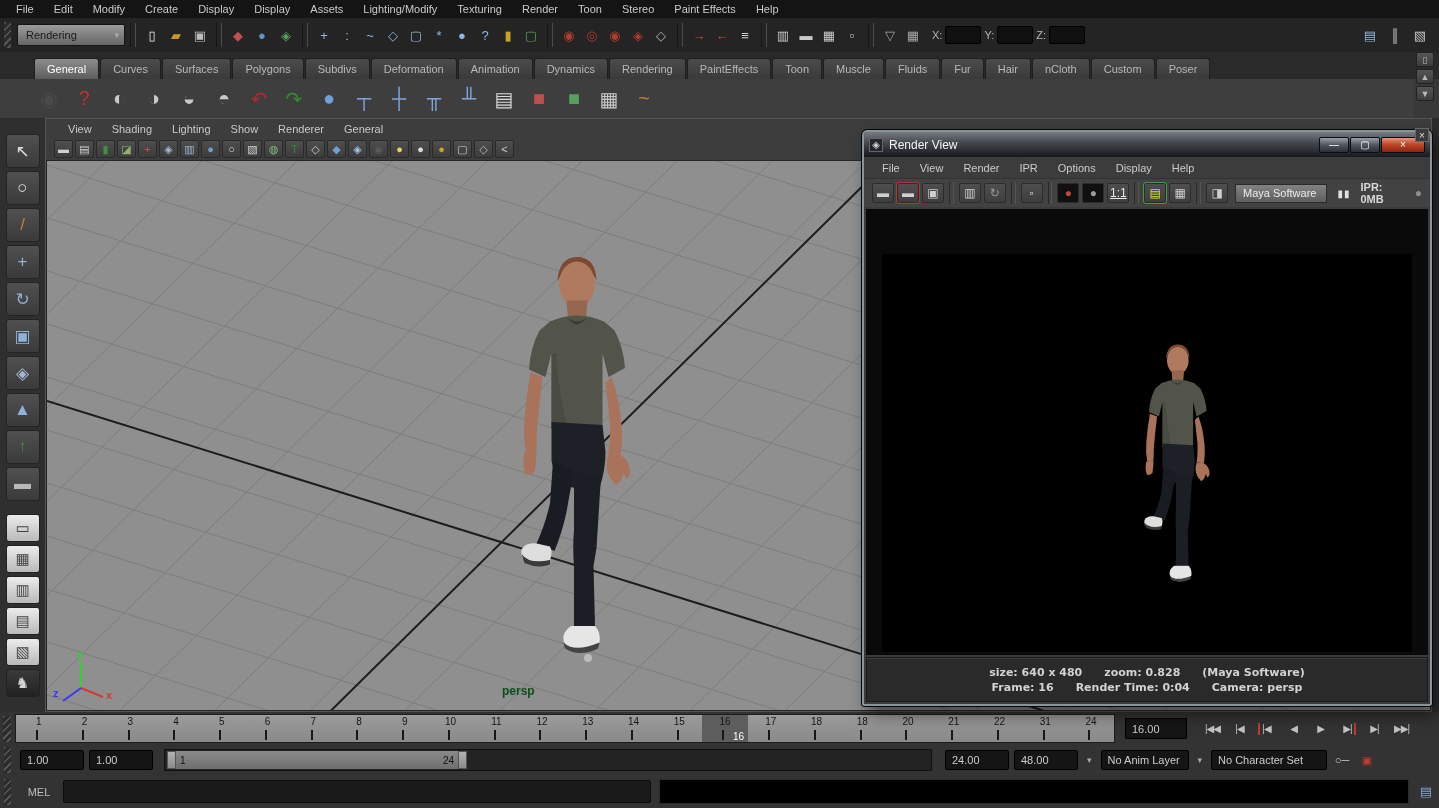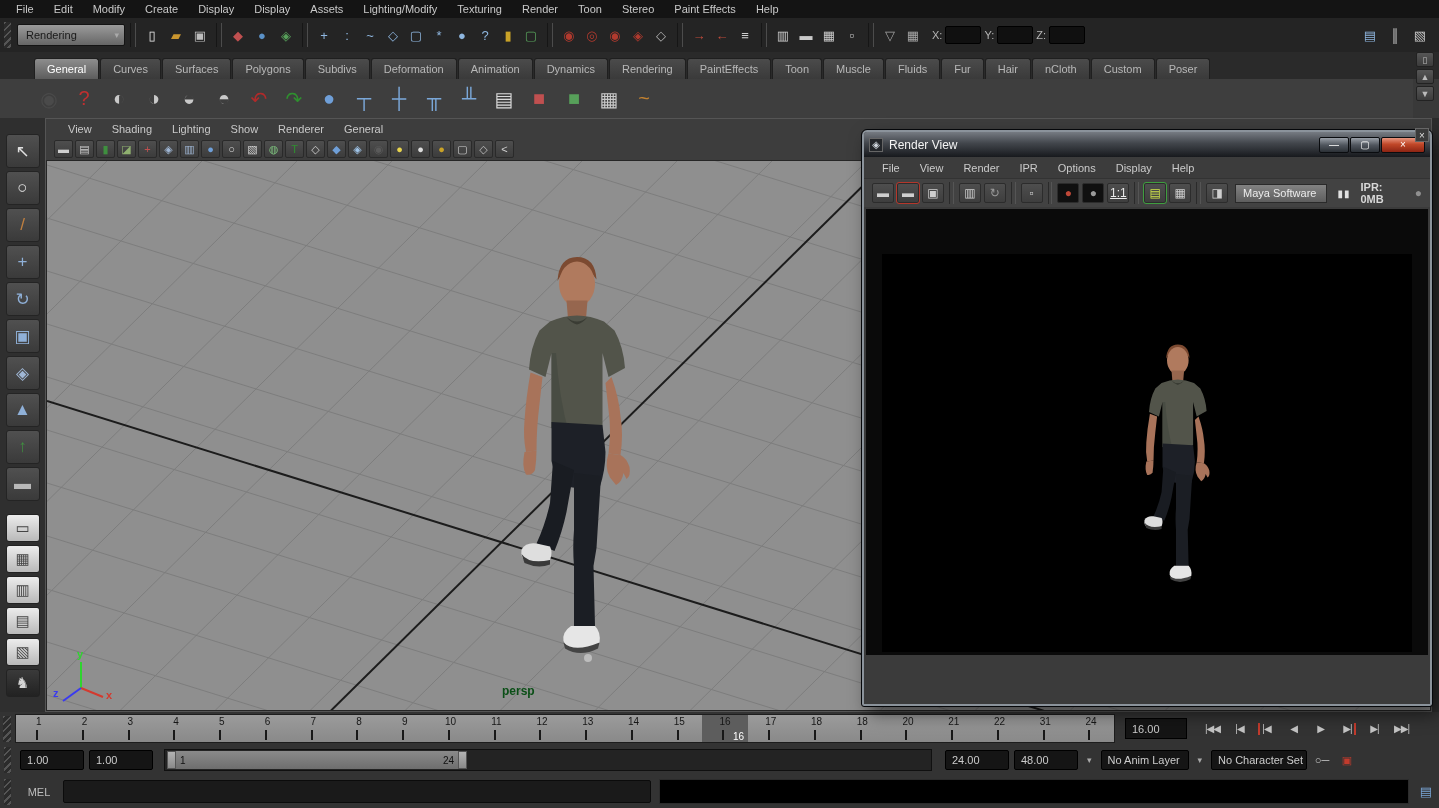--- a/index.html
+++ b/index.html
@@ -562,20 +562,32 @@
       <span class="rv-mem" data-name="ipr-memory-label">IPR: 0MB</span>
       <span class="rv-lamp" data-name="memory-indicator-icon">●</span>
     </div>
     <div class="rv-canvas" data-name="render-view-canvas">
       <div class="rv-image" data-name="rendered-image">
         <svg width="530" height="398" data-name="rendered-character">
           <use href="#char" transform="translate(240,85) scale(0.9)"></use>
         </svg>
       </div>
     </div>
+    <div class="rv-status" data-name="render-view-statusbar">
+      <div class="row">
+        <span data-name="render-size-label">size: 640 x 480</span>
+        <span data-name="render-zoom-label">zoom: 0.828</span>
+        <span data-name="render-renderer-label">(Maya Software)</span>
+      </div>
+      <div class="row">
+        <span data-name="render-frame-label">Frame: 16</span>
+        <span data-name="render-time-label">Render Time: 0:04</span>
+        <span data-name="render-camera-label">Camera: persp</span>
+      </div>
+    </div>
   </div>
 
   <div class="timeline" data-name="time-slider">
     <div class="tl-grip" data-name="drag-grip"></div>
     <div class="ruler" data-name="frame-ruler">
         <div class="frame" data-name="timeline-frame">
         <div class="num">1</div>
         <div class="tick" data-name="frame-tick"></div>
 
       </div>
@@ -734,21 +746,21 @@
         <span class="lab" data-name="range-start-label" style="margin-right:auto">1</span>
         <span class="lab" data-name="range-end-label">24</span>
         <div class="rhandle" data-name="range-end-handle"></div>
       </div>
     </div>
     <div class="rfield" data-name="playback-end-field" style="margin-left:8px">24.00</div>
     <div class="rfield" data-name="animation-end-field">48.00</div>
     <span class="dd-arrow" data-name="chevron-down-icon" style="margin:0 4px">▾</span>
     <div class="wfield" data-name="anim-layer-selector" style="width:88px">No Anim Layer</div>
     <span class="dd-arrow" data-name="chevron-down-icon" style="margin:0 4px">▾</span>
-    <div class="wfield" data-name="character-set-selector" style="width:96px">No Character Set</div>
+    <div class="wfield" data-name="character-set-selector" style="width:116px">No Character Set</div>
     <span class="keybtn" data-name="set-key-icon">○─</span>
     <span class="keybtn" data-name="auto-keyframe-icon" style="color:#c23b2d">▣</span>
   </div>
 
   <div class="cmdline" data-name="command-line">
     <div class="grip" data-name="drag-grip"></div>
     <div class="mel-label" data-name="command-language-button">MEL</div>
     <div class="mel-input" data-name="command-input"></div>
     <div class="result-field" data-name="command-result-field"></div>
     <div class="script-icon" data-name="script-editor-icon">▤</div>

